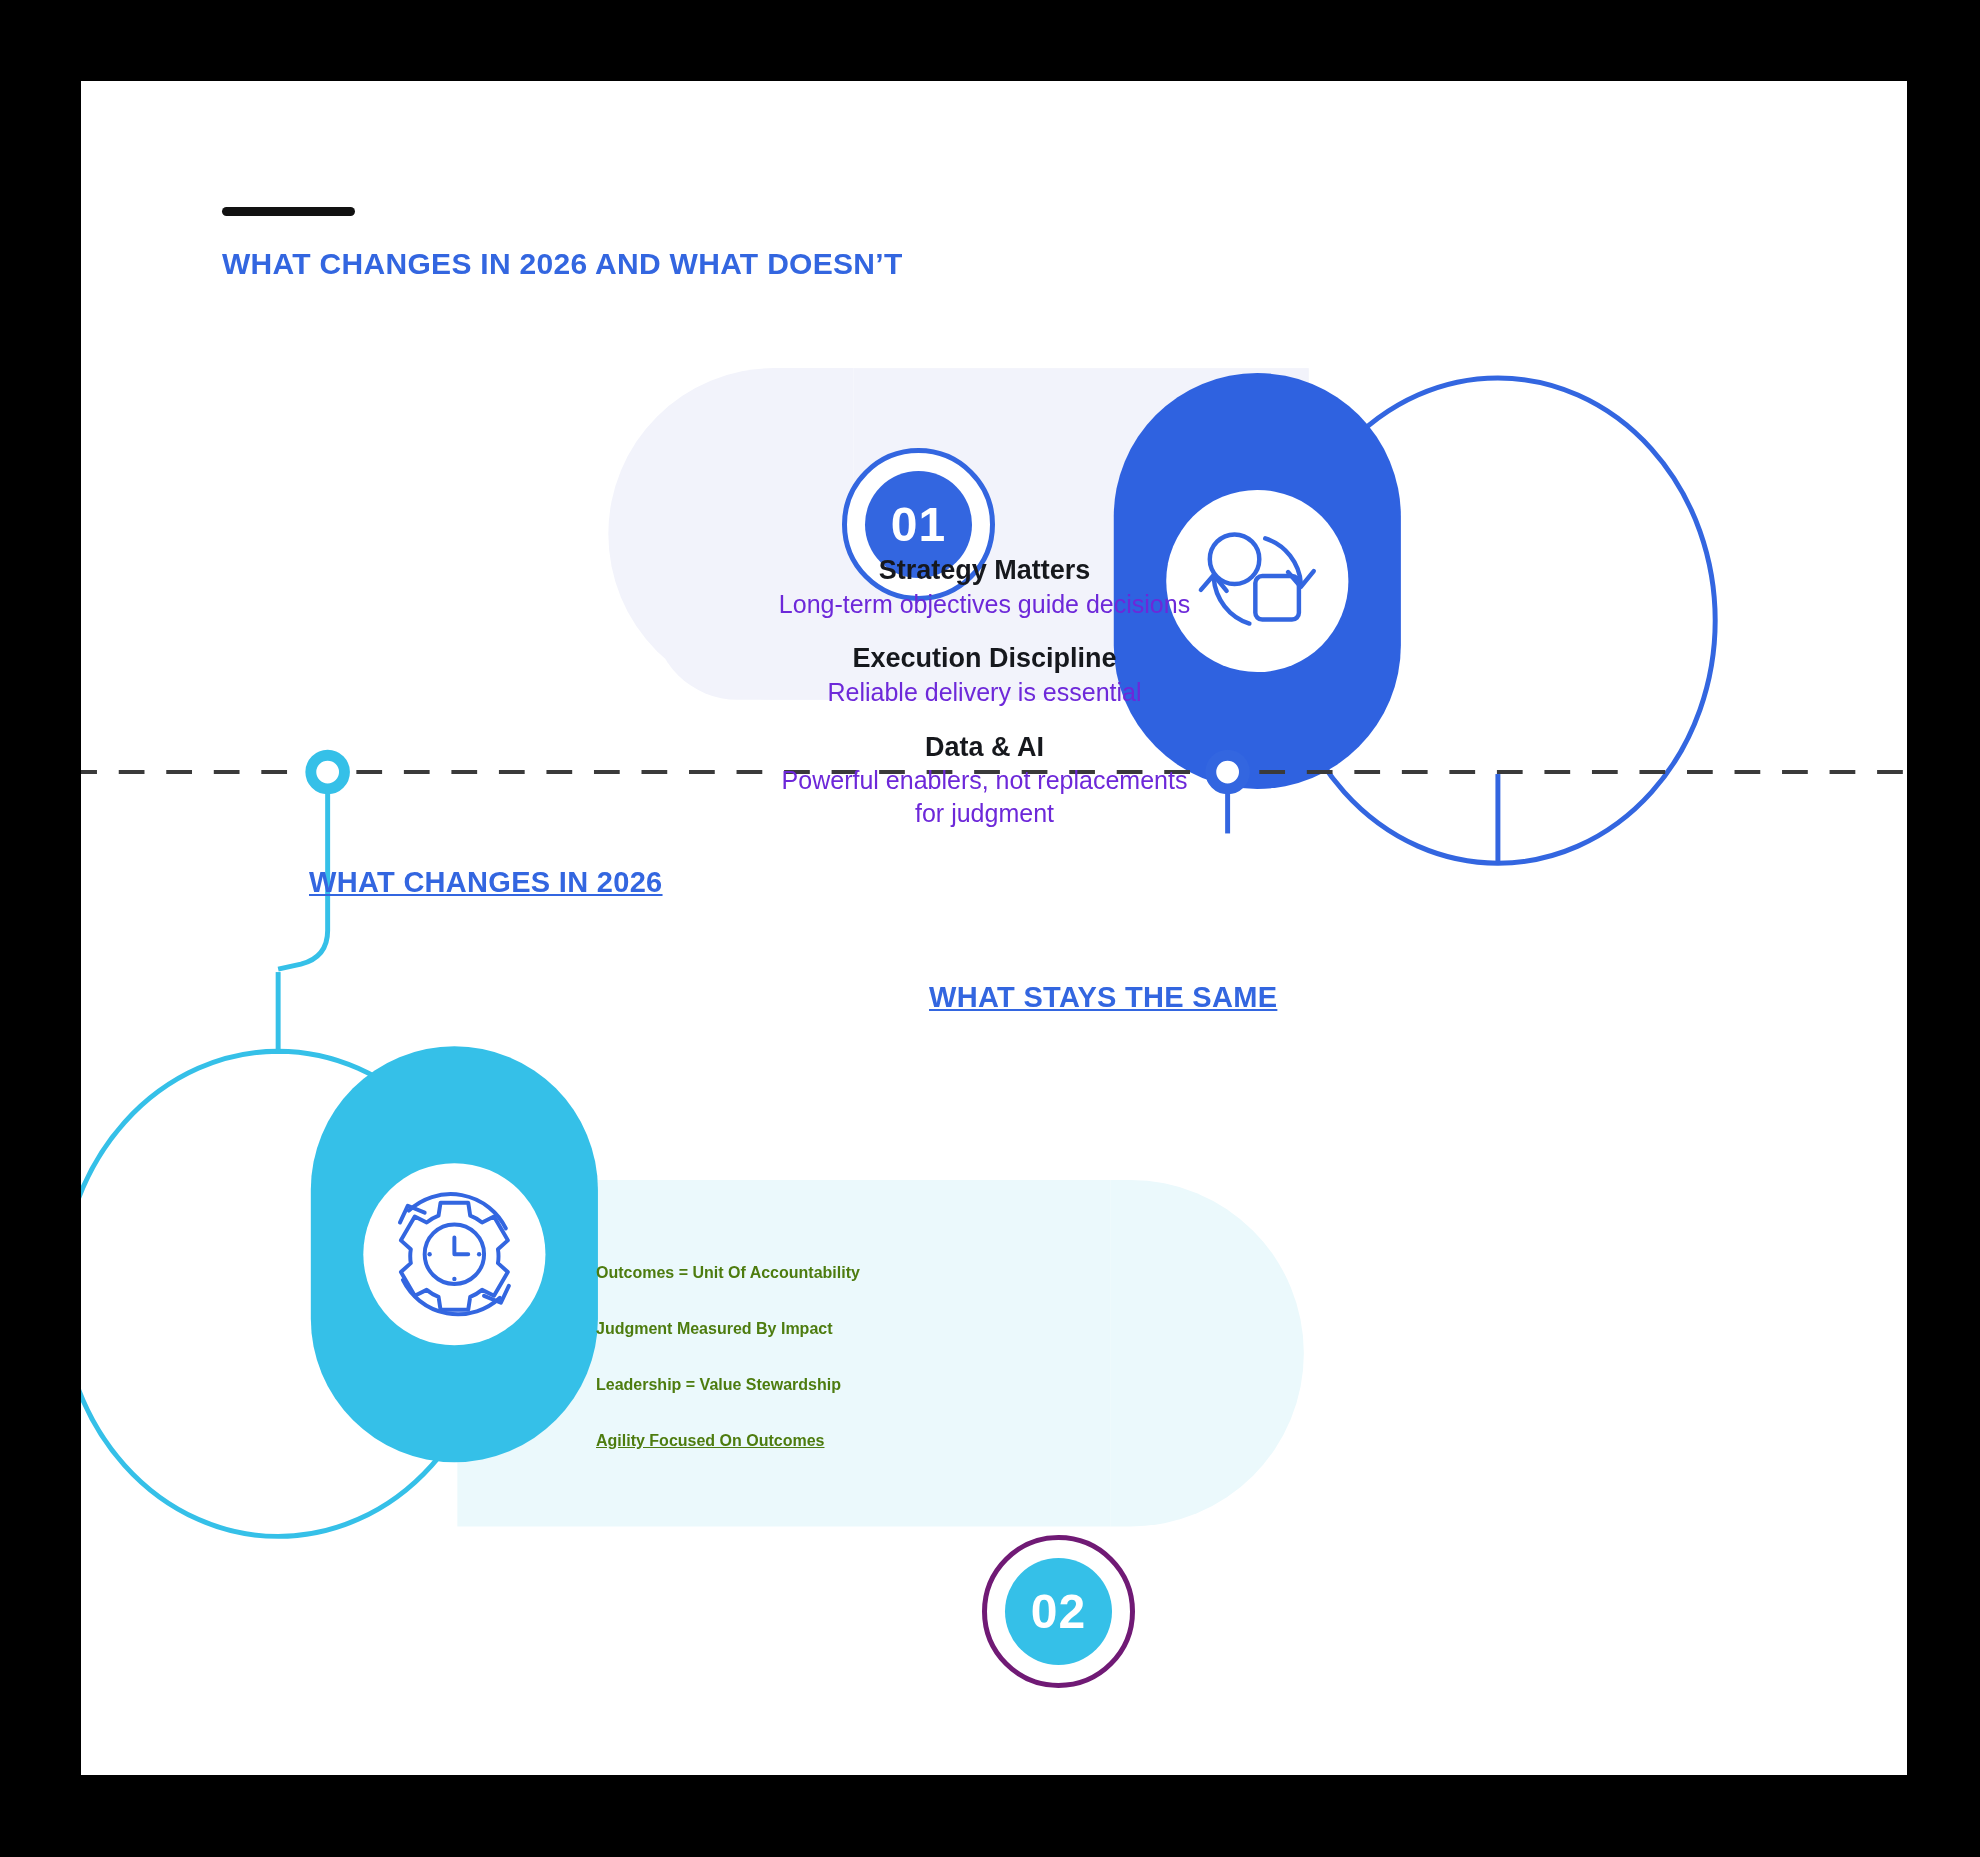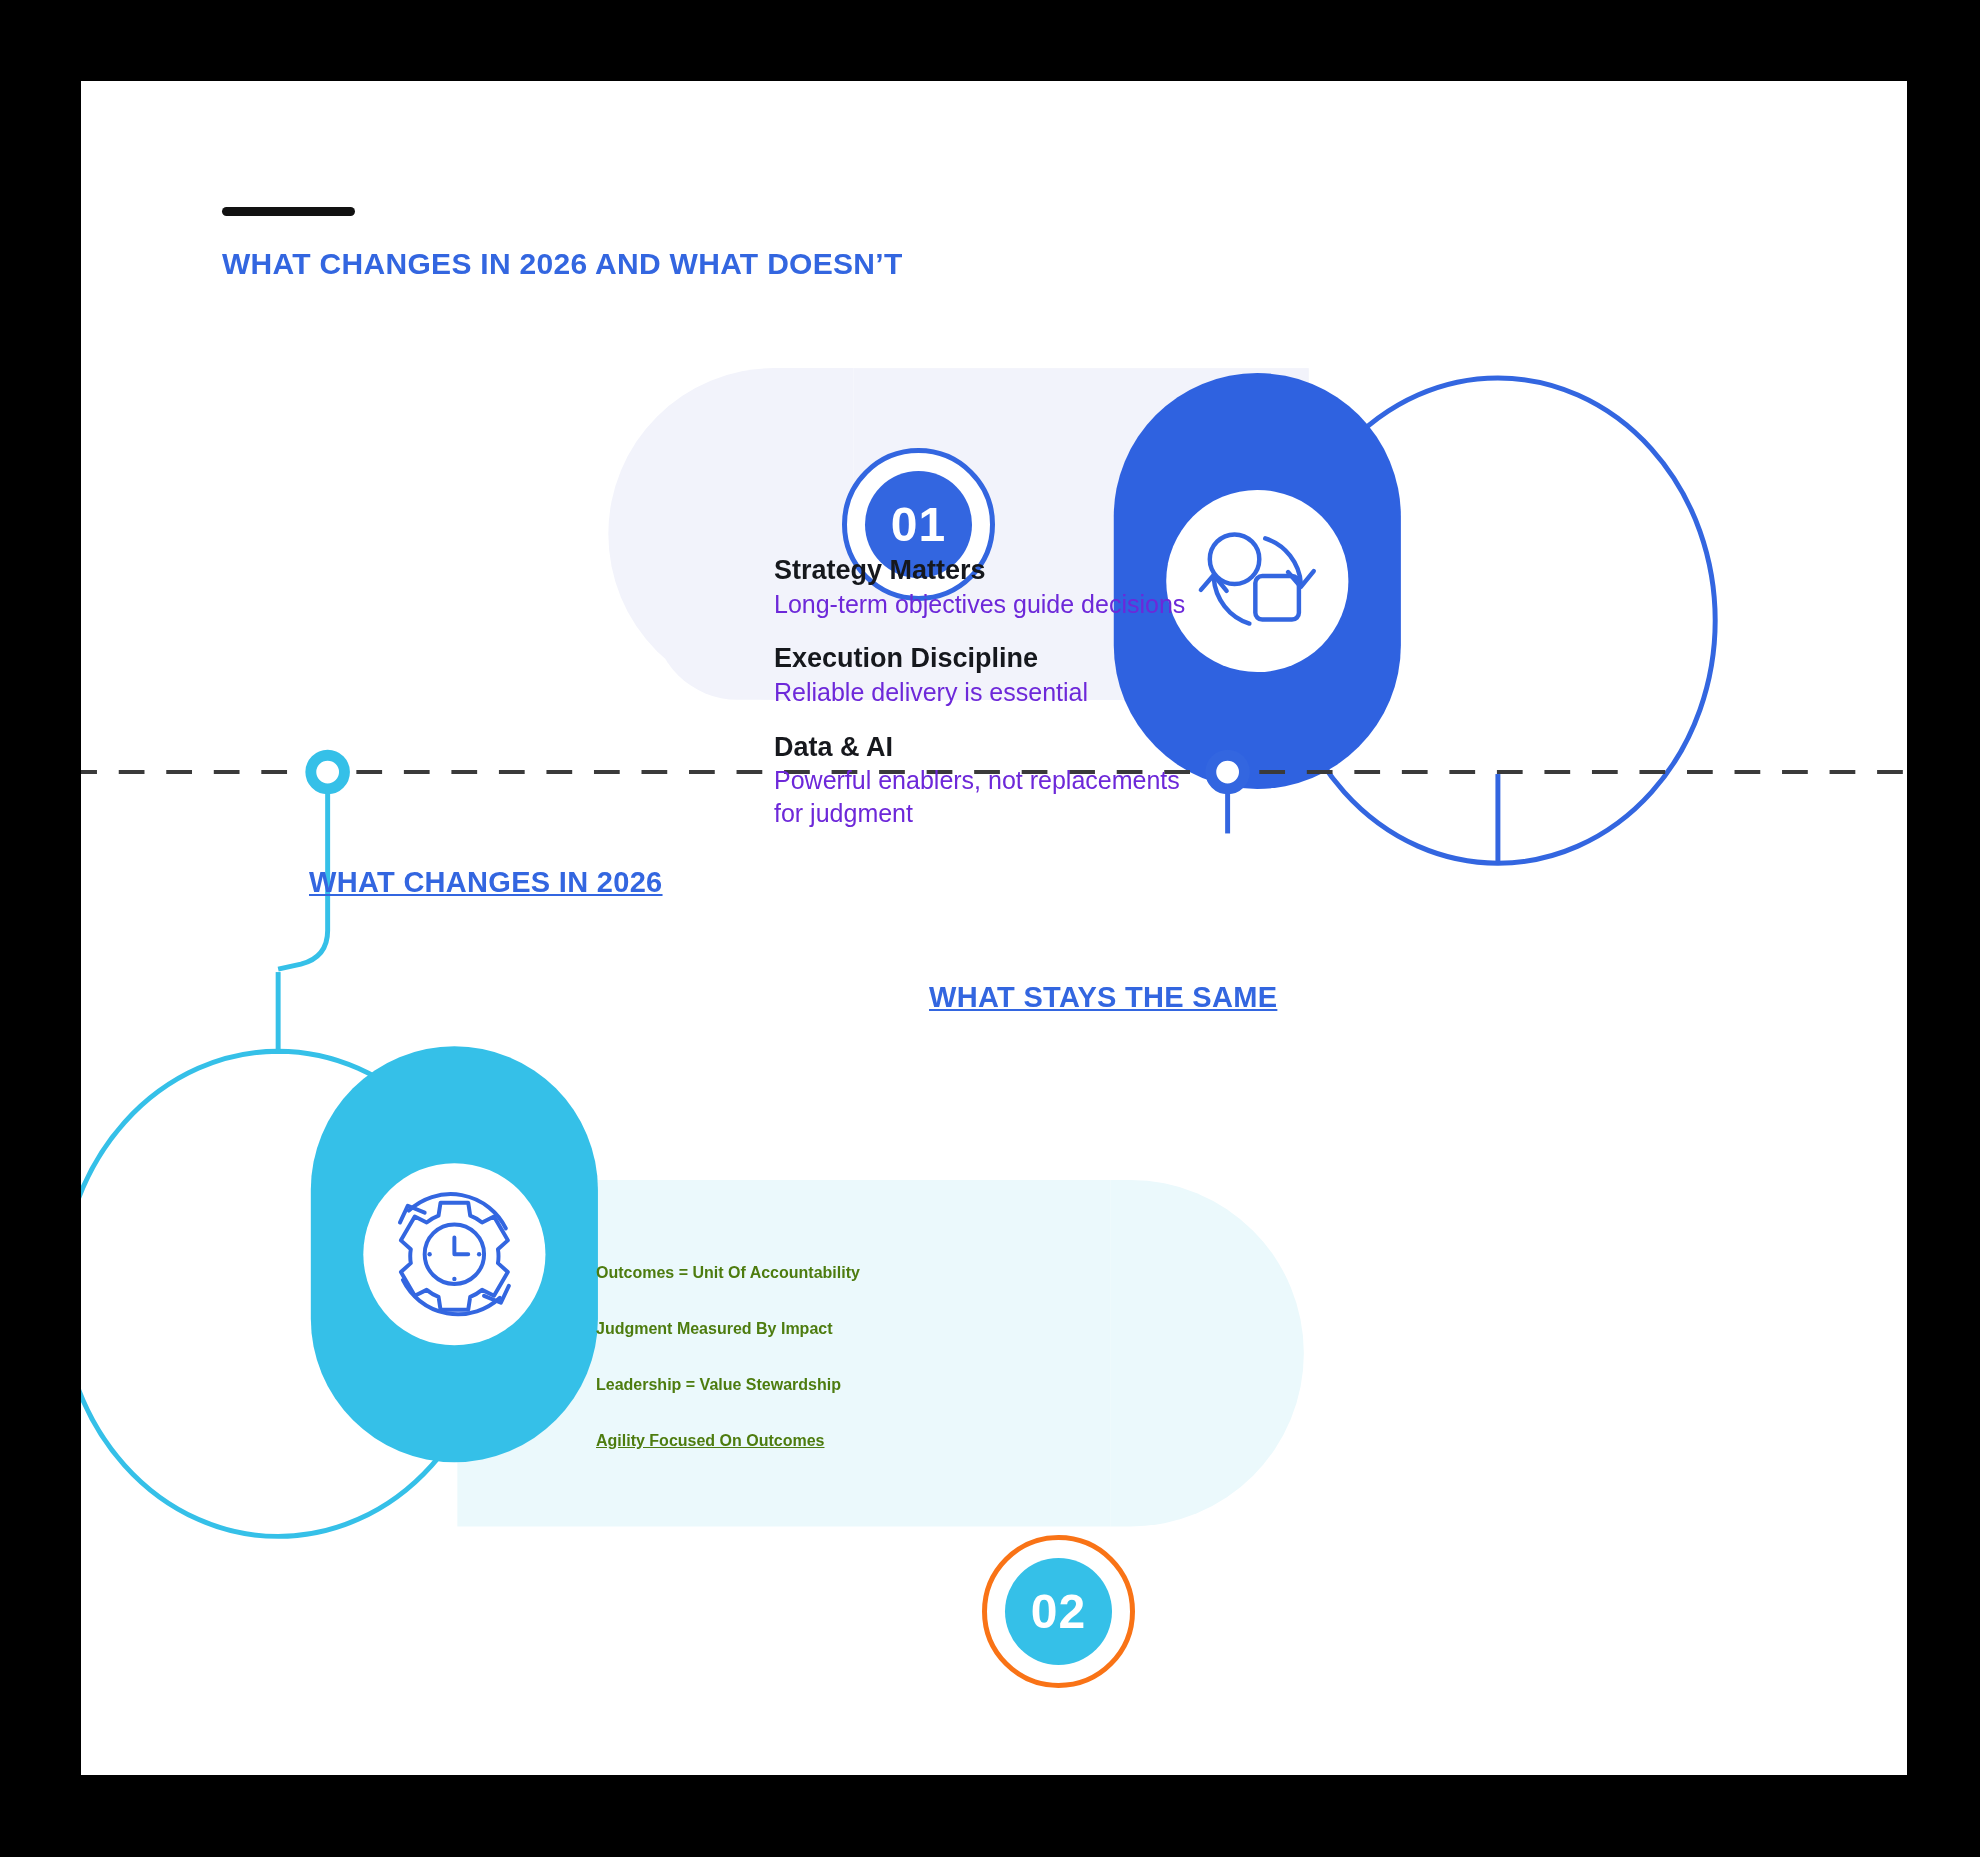--- a/index.html
+++ b/index.html
@@ -6,24 +6,24 @@
   body{width:1980px;height:1857px;font-family:"Liberation Sans",sans-serif;}
   .frame{position:absolute;left:81px;top:81px;width:1826px;height:1694px;background:#ffffff;overflow:hidden;}
   .rule{position:absolute;left:141px;top:126px;width:133px;height:9px;background:#111111;border-radius:5px;}
   .page-title{position:absolute;left:141px;top:166px;font-size:30px;font-weight:700;letter-spacing:0.3px;color:#3366e0;white-space:nowrap;}
   svg.layer{position:absolute;left:0;top:0;width:1818px;height:1694px;overflow:visible;}
 
   .badge{position:absolute;width:143px;height:143px;border-radius:50%;display:flex;align-items:center;justify-content:center;}
   .badge .inner{width:107px;height:107px;border-radius:50%;display:flex;align-items:center;justify-content:center;color:#fff;font-size:48px;font-weight:700;letter-spacing:1px;}
   .badge.b1{left:761px;top:367px;border:5px solid #3366e0;background:#fff;}
   .badge.b1 .inner{background:#3366e0;}
-  .badge.b2{left:901px;top:1454px;border:5px solid #f97316;background:#fff;}
+  .badge.b2{left:901px;top:1454px;border:5px solid #701a75;background:#fff;}
   .badge.b2 .inner{background:#35c0e8;}
 
-  .card1-text{position:absolute;left:693px;top:473px;width:421px;text-align:left;}
+  .card1-text{position:absolute;left:693px;top:473px;width:421px;text-align:center;}
   .card1-text .h{font-size:27px;font-weight:700;color:#16181d;line-height:1.25;}
   .card1-text .s{font-size:25px;font-weight:400;color:#6d28d9;line-height:1.3;margin-bottom:22px;}
   .card1-text .s:last-child{margin-bottom:0;}
 
   .card2-text{position:absolute;left:515px;top:1184px;width:515px;text-align:left;}
   .card2-text .l{font-size:16px;font-weight:700;color:#4d7c0f;line-height:1.0;margin-bottom:40px;white-space:nowrap;}
   .card2-text .l:last-child{margin-bottom:8px;text-decoration:underline;}
 
   .lab{position:absolute;font-size:29px;font-weight:700;letter-spacing:0.3px;color:#3366e0;white-space:nowrap;text-decoration:underline;}
   .lab.left{left:228px;top:785px;}

